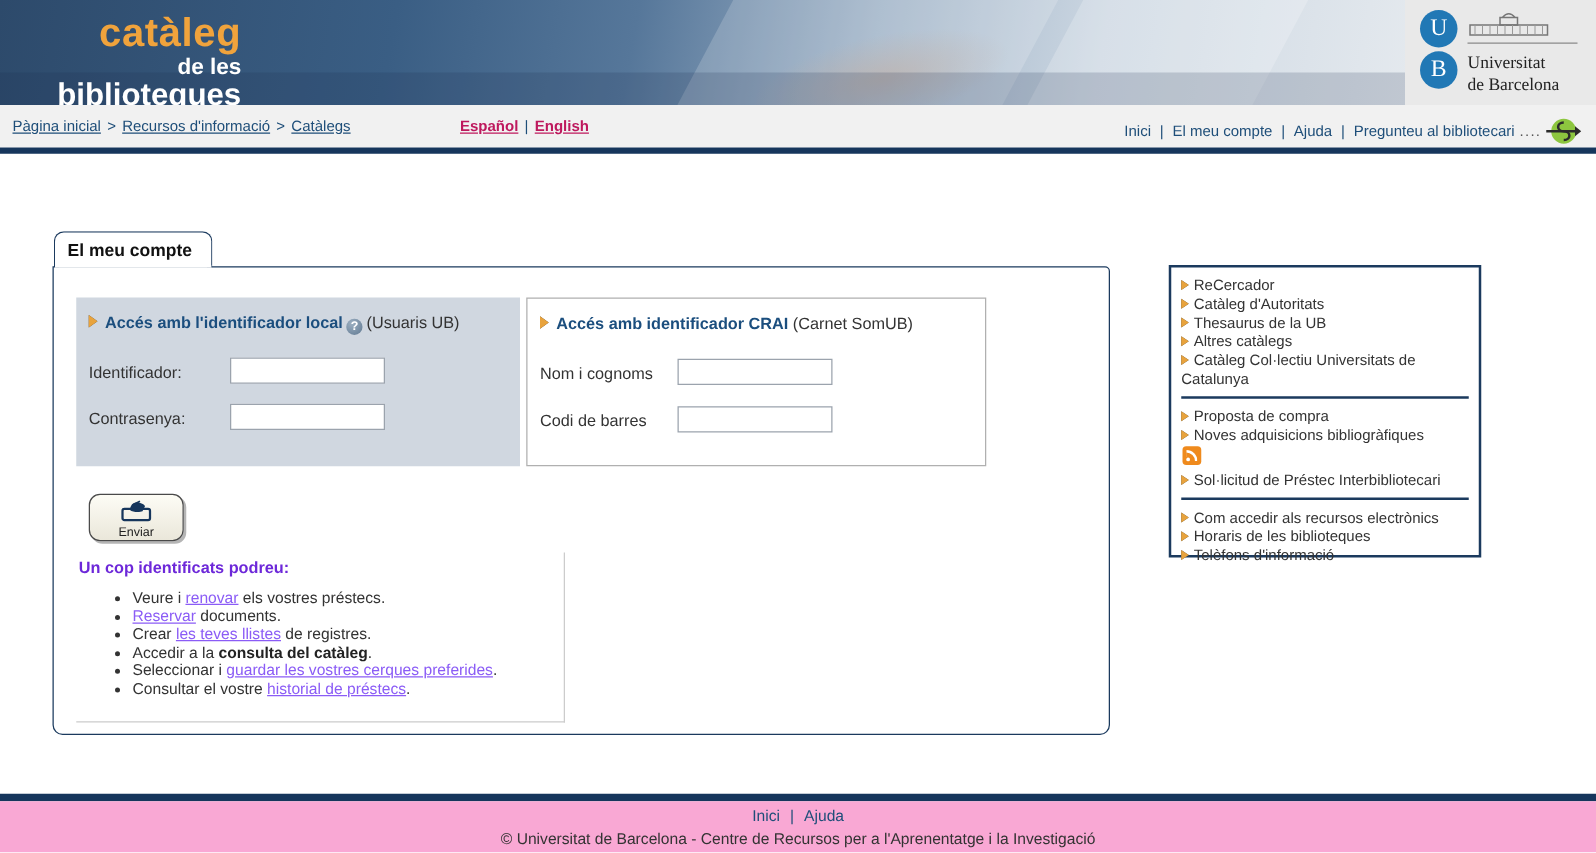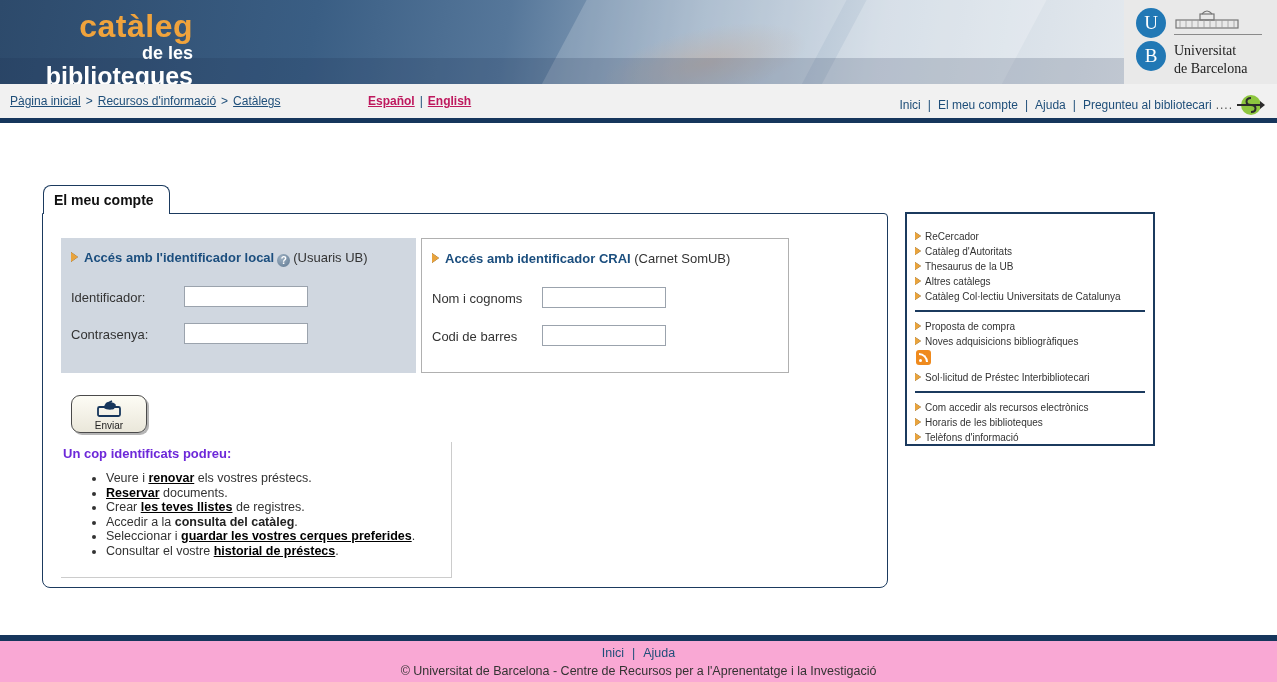--- a/index.html
+++ b/index.html
@@ -133,28 +133,28 @@
   }
   .sendbtn .blabel { font-size:10px; color:#222; display:block; margin-top:-2px; }
 
   .benefits {
     position:absolute; left:18px; top:228px; width:391px; height:136px;
     border-right:1px solid #ccc; border-bottom:1px solid #ccc;
   }
   .benefits h3 { font-size:13px; color:#6d28d9; margin:4px 0 10px 2px; }
   .benefits ul { margin-left:45px; }
   .benefits li { font-size:12.5px; color:#333; line-height:14.5px; }
-  .benefits a { color:#000000; font-weight:bold; }
+  .benefits a { color:#8b5cf6; font-weight:normal; }
   .benefits .b { font-weight:bold; color:#222; }
 
   
   .sidebar {
-    position:absolute; left:905px; top:212px; width:250px; height:234px;
+    position:absolute; left:935px; top:212px; width:250px; height:234px;
     border:2px solid #1b3a5e; background:#fff;
-    padding:15px 8px; font-size:10px; line-height:15px; color:#333;
+    padding:7px 8px; font-size:12px; line-height:15px; color:#333;
   }
   .sidebar a { color:#333; text-decoration:none; cursor:pointer; }
   .sb-item .tri { border-top-width:4px; border-bottom-width:4px; border-left-width:6px; margin-right:4px; }
   .sb-div { border:none; border-top:2px solid #1b3a5e; margin:6px 0 7px 0; }
   .rss {
     display:inline-block; width:15px; height:15px; background:#ef8a1d;
     border-radius:3px; position:relative; margin:1px 0 1px 1px; cursor:pointer;
   }
   .rss::before {
     content:""; position:absolute; left:3px; bottom:3px; width:3px; height:3px;

